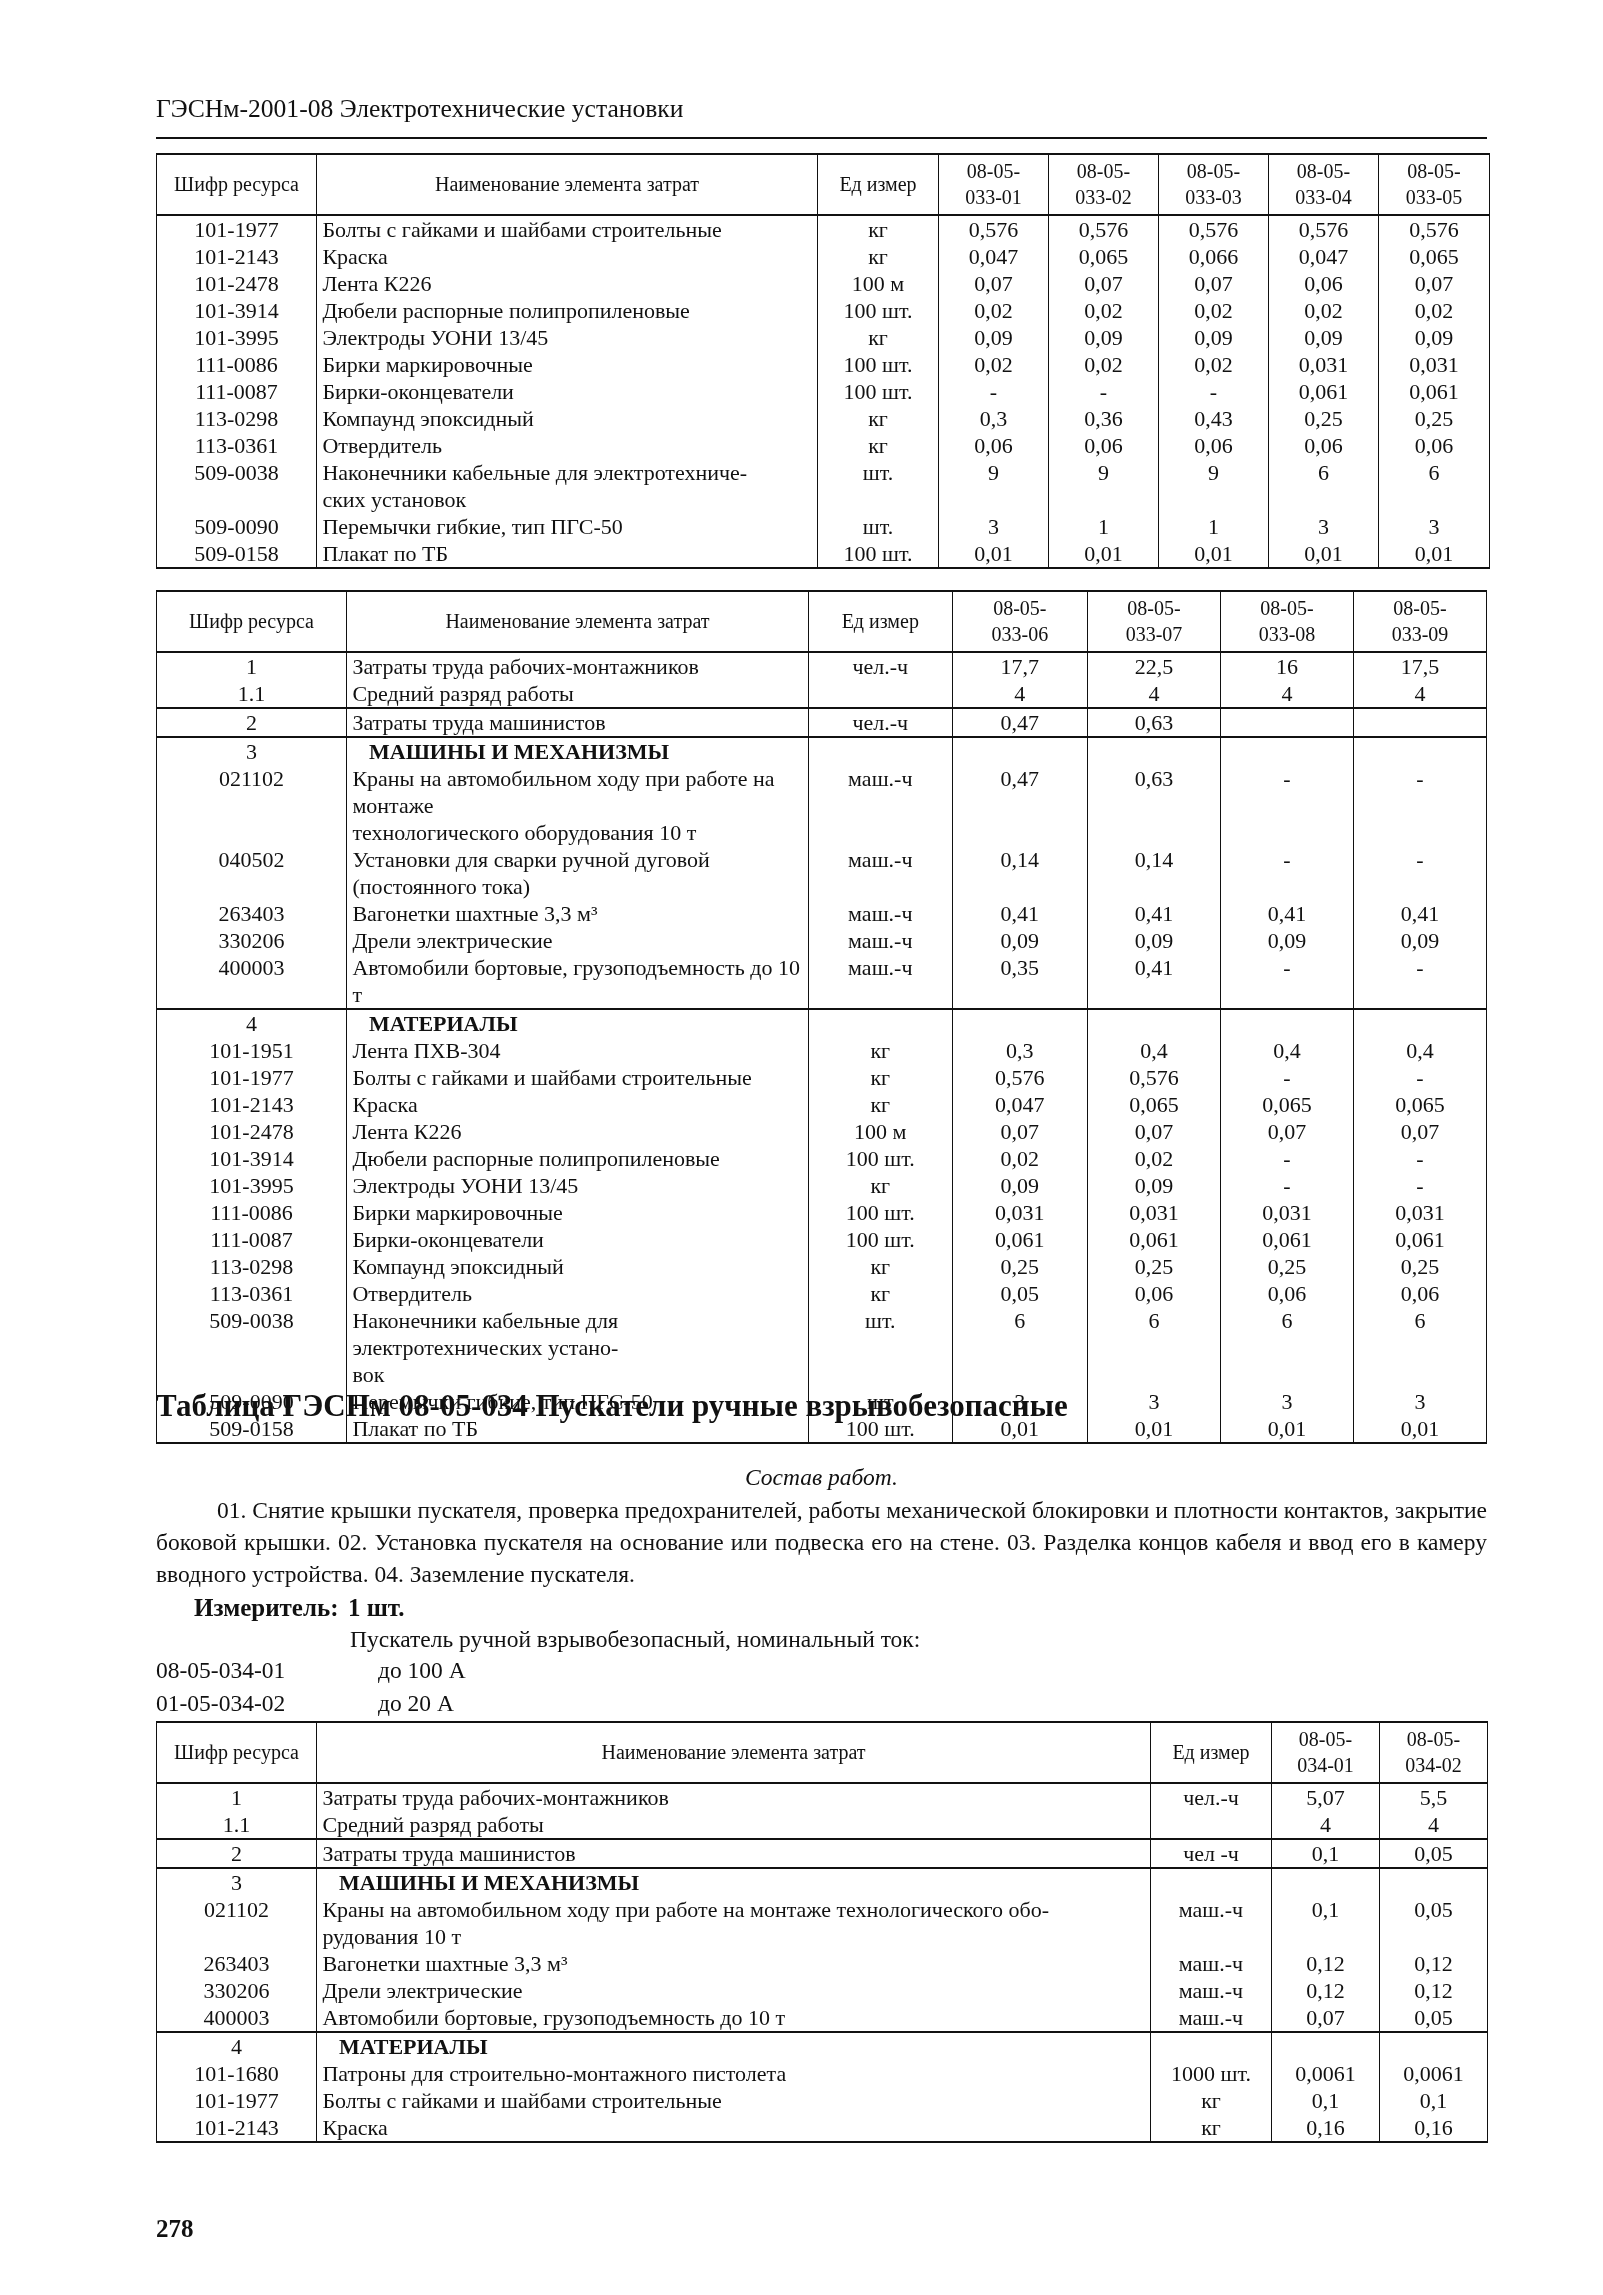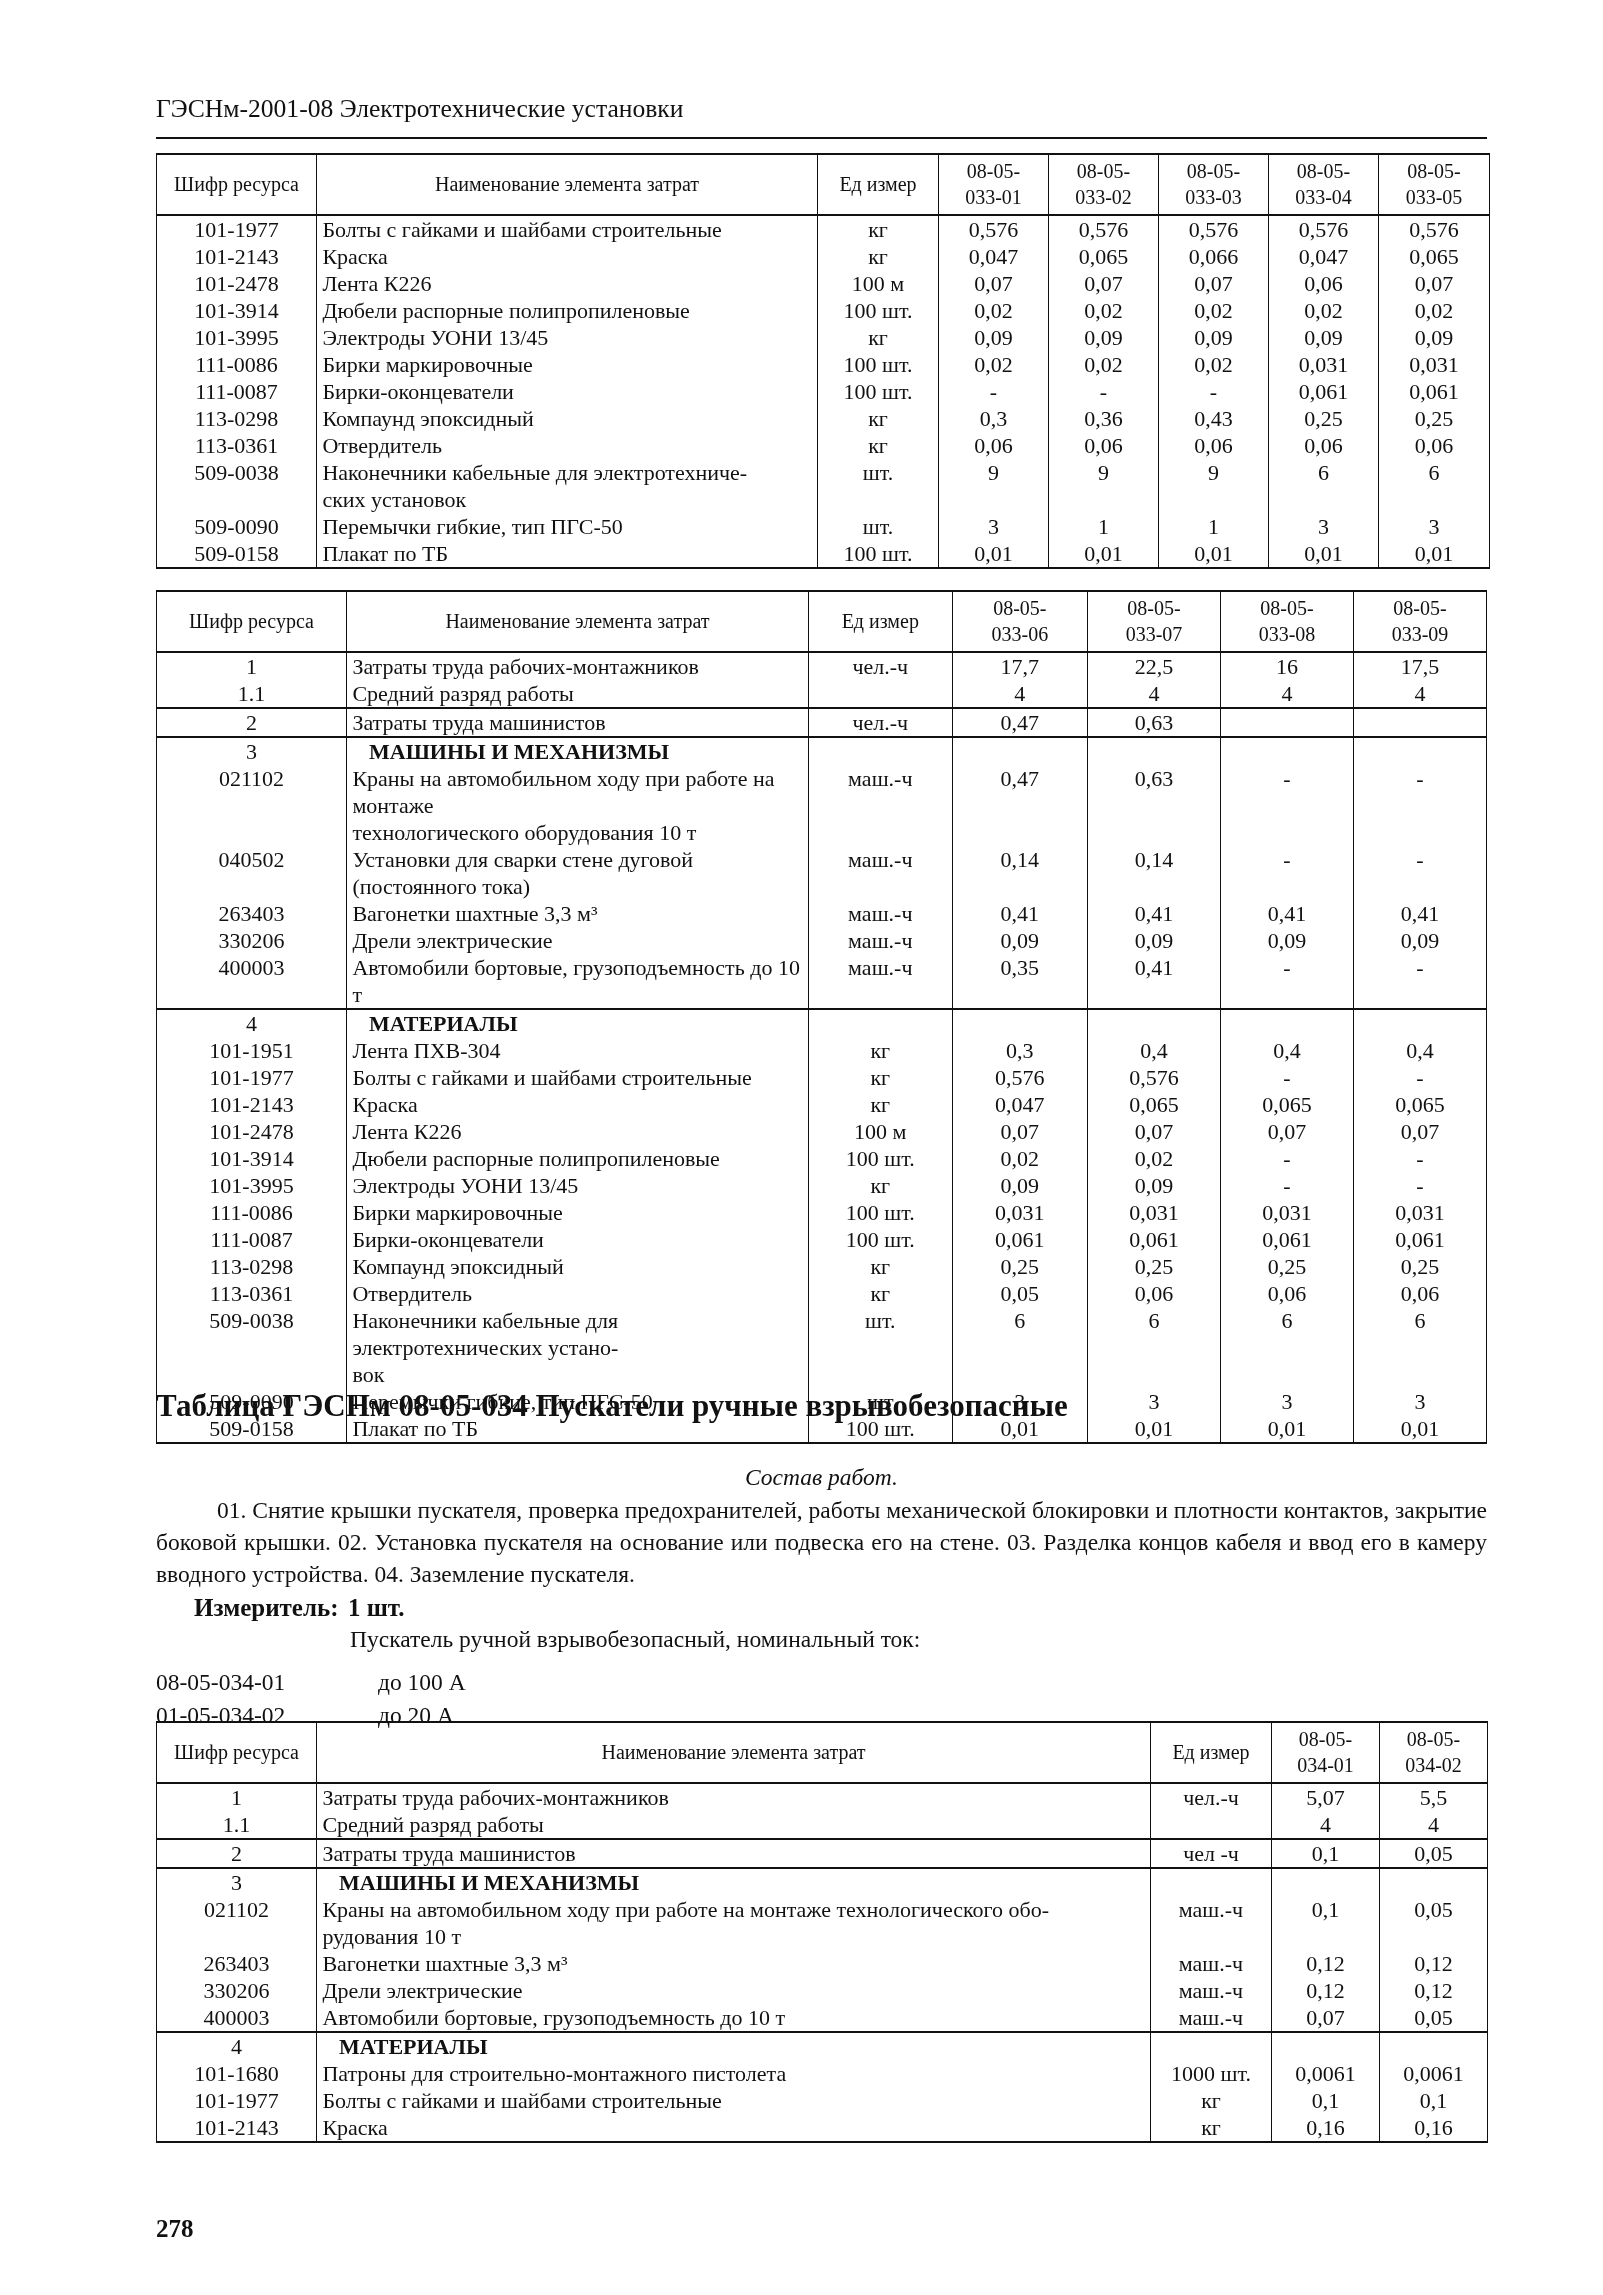--- a/index.html
+++ b/index.html
@@ -50,21 +50,21 @@
     .meter {
       position: absolute; left: 194px; top: 1594px; font-size: 25px; font-weight: bold;
     }
     .meter .meter-value { margin-left: 9.4px; }
     .desc {
       position: absolute; left: 350px; top: 1626px; font-size: 23.5px;
     }
     .variant {
       position: absolute; left: 156px; font-size: 23.5px;
     }
-    .variant .v-code { display: inline-block; width: 222px; margin-top: 12px; }
+    .variant .v-code { display: inline-block; width: 222px; }
     #var0 { top: 1657px; }
     #var1 { top: 1690px; }
     .page-number {
       position: absolute; left: 156px; top: 2215px; font-size: 25px; font-weight: bold;
     }
   </style>
 </head>
 <body>
 
 <div class="page-header">ГЭСНм-2001-08 Электротехнические установки</div>
@@ -278,21 +278,21 @@
         <td class="code">021102</td>
         <td class="name">Краны на автомобильном ходу при работе на монтаже<br>технологического оборудования 10 т</td>
         <td class="unit">маш.-ч</td>
         <td class="val">0,47</td>
         <td class="val">0,63</td>
         <td class="val">-</td>
         <td class="val">-</td>
       </tr>
       <tr>
         <td class="code">040502</td>
-        <td class="name">Установки для сварки стене дуговой (постоянного тока)</td>
+        <td class="name">Установки для сварки ручной дуговой (постоянного тока)</td>
         <td class="unit">маш.-ч</td>
         <td class="val">0,14</td>
         <td class="val">0,14</td>
         <td class="val">-</td>
         <td class="val">-</td>
       </tr>
       <tr>
         <td class="code">263403</td>
         <td class="name">Вагонетки шахтные 3,3 м³</td>
         <td class="unit">маш.-ч</td>

